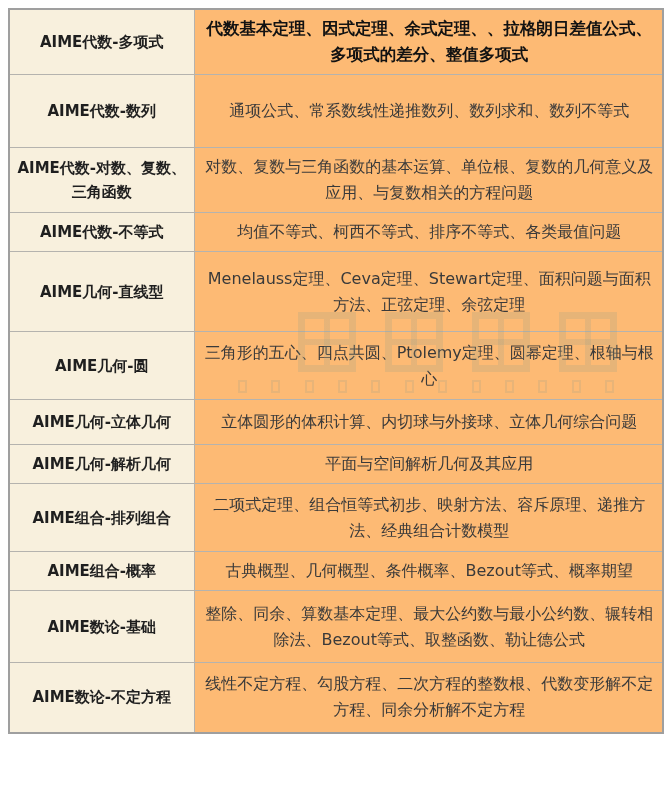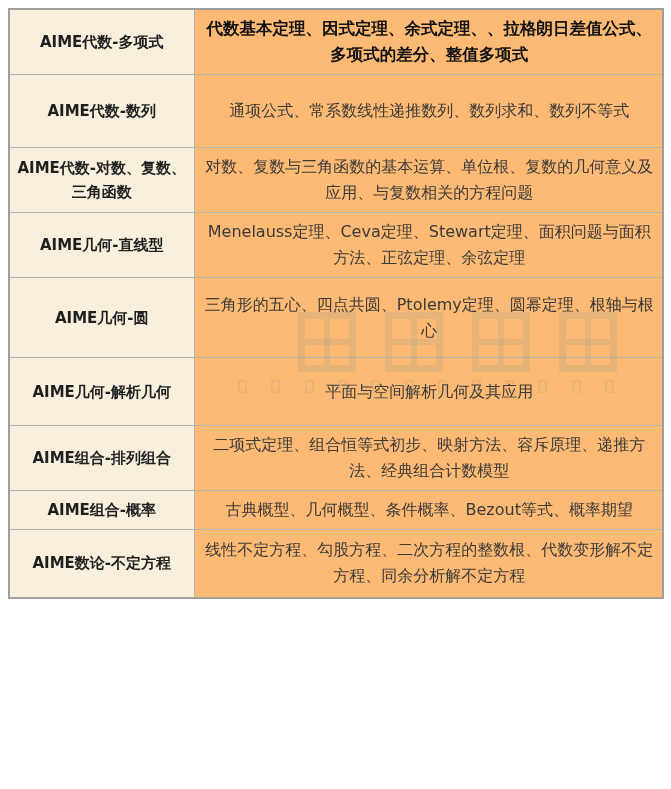--- a/index.html
+++ b/index.html
@@ -108,38 +108,50 @@
       </tr>
       <tr>
         <td class="cat">AIME代数-数列</td>
         <td class="top">通项公式、常系数线性递推数列、数列求和、数列不等式</td>
       </tr>
       <tr>
         <td class="cat">AIME代数-对数、复数、三角函数</td>
         <td class="top">对数、复数与三角函数的基本运算、单位根、复数的几何意义及应用、与复数相关的方程问题</td>
       </tr>
       <tr>
+        <td class="cat">AIME代数-不等式</td>
+        <td class="top">均值不等式、柯西不等式、排序不等式、各类最值问题</td>
+      </tr>
+      <tr>
         <td class="cat">AIME几何-直线型</td>
         <td class="top">Menelauss定理、Ceva定理、Stewart定理、面积问题与面积方法、正弦定理、余弦定理</td>
       </tr>
       <tr>
         <td class="cat">AIME几何-圆</td>
         <td class="top">三角形的五心、四点共圆、Ptolemy定理、圆幂定理、根轴与根心</td>
+      </tr>
+      <tr>
+        <td class="cat">AIME几何-立体几何</td>
+        <td class="top">立体圆形的体积计算、内切球与外接球、立体几何综合问题</td>
       </tr>
       <tr>
         <td class="cat">AIME几何-解析几何</td>
         <td class="top">平面与空间解析几何及其应用</td>
       </tr>
       <tr>
         <td class="cat">AIME组合-排列组合</td>
         <td class="top">二项式定理、组合恒等式初步、映射方法、容斥原理、递推方法、经典组合计数模型</td>
       </tr>
       <tr>
         <td class="cat">AIME组合-概率</td>
         <td class="top">古典概型、几何概型、条件概率、Bezout等式、概率期望</td>
+      </tr>
+      <tr>
+        <td class="cat">AIME数论-基础</td>
+        <td class="top">整除、同余、算数基本定理、最大公约数与最小公约数、辗转相除法、Bezout等式、取整函数、勒让德公式</td>
       </tr>
       <tr>
         <td class="cat">AIME数论-不定方程</td>
         <td class="top">线性不定方程、勾股方程、二次方程的整数根、代数变形解不定方程、同余分析解不定方程</td>
       </tr>
     </tbody>
   </table>
 
   <div class="watermark">
     <div class="wm-glyphs">

